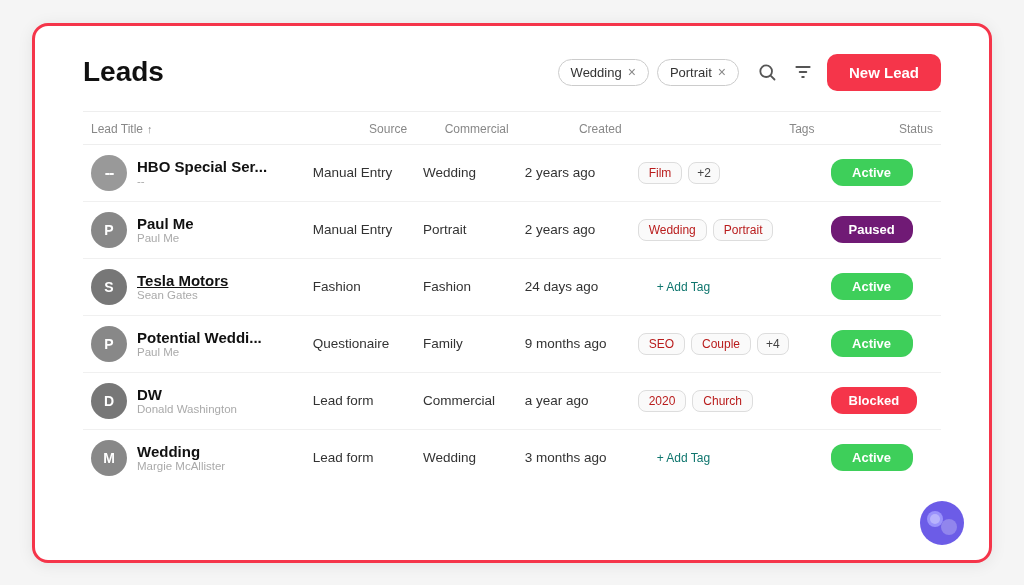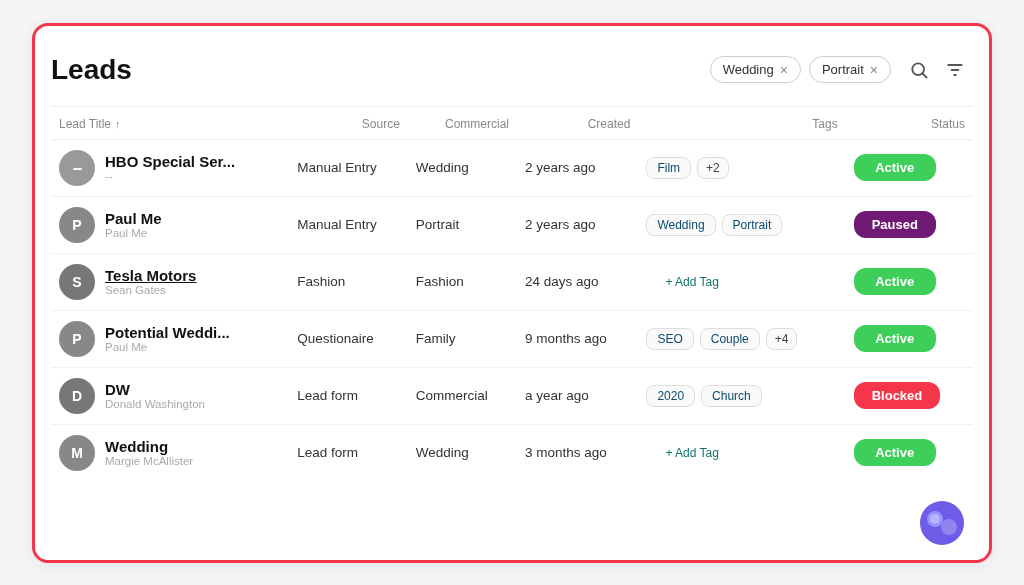--- a/index.html
+++ b/index.html
@@ -10,21 +10,21 @@
       justify-content: center;
       align-items: center;
       min-height: 100vh;
       padding: 10px;
     }
     .card {
       background: #fff;
       border-radius: 16px;
       width: 960px;
       min-height: 540px;
-      padding: 28px 16px 20px;
+      padding: 28px 48px 20px;
       box-shadow: 0 2px 16px rgba(0,0,0,0.08);
       border: 3px solid #f5354a;
     }
     .header {
       display: flex;
       align-items: center;
       margin-bottom: 20px;
     }
     .page-title {
       font-size: 28px;
@@ -150,21 +150,21 @@
       display: flex;
       align-items: center;
       gap: 6px;
       flex-wrap: wrap;
     }
     .tag {
       border: 1.5px solid #ddd;
       border-radius: 8px;
       padding: 3px 10px;
       font-size: 12px;
-      color: #0c4a6e;
+      color: #b91c1c;
       background: #fafafa;
     }
     .tag-more {
       border: 1.5px solid #ddd;
       border-radius: 8px;
       padding: 3px 8px;
       font-size: 12px;
       color: #444;
       background: #fafafa;
     }
@@ -214,20 +214,21 @@
             <line x1="21" y1="21" x2="16.65" y2="16.65"></line>
         </svg>
       </button>
       <button class="icon-btn">
         <svg width="20" height="20" viewBox="0 0 24 24" fill="none" stroke="#555" stroke-width="2.2" stroke-linecap="round" stroke-linejoin="round">
           <line x1="4" y1="6" x2="20" y2="6"></line>
             <line x1="8" y1="12" x2="16" y2="12"></line>
             <line x1="11" y1="18" x2="13" y2="18"></line>
         </svg>
       </button>
+      <button class="new-lead-btn">New Lead</button>
     </div>
 
     <hr class="divider">
 
     <table>
       <thead>
         <tr>
           <th style="min-width:180px">
             <div class="th-title">
               <span>Lead Title</span>

